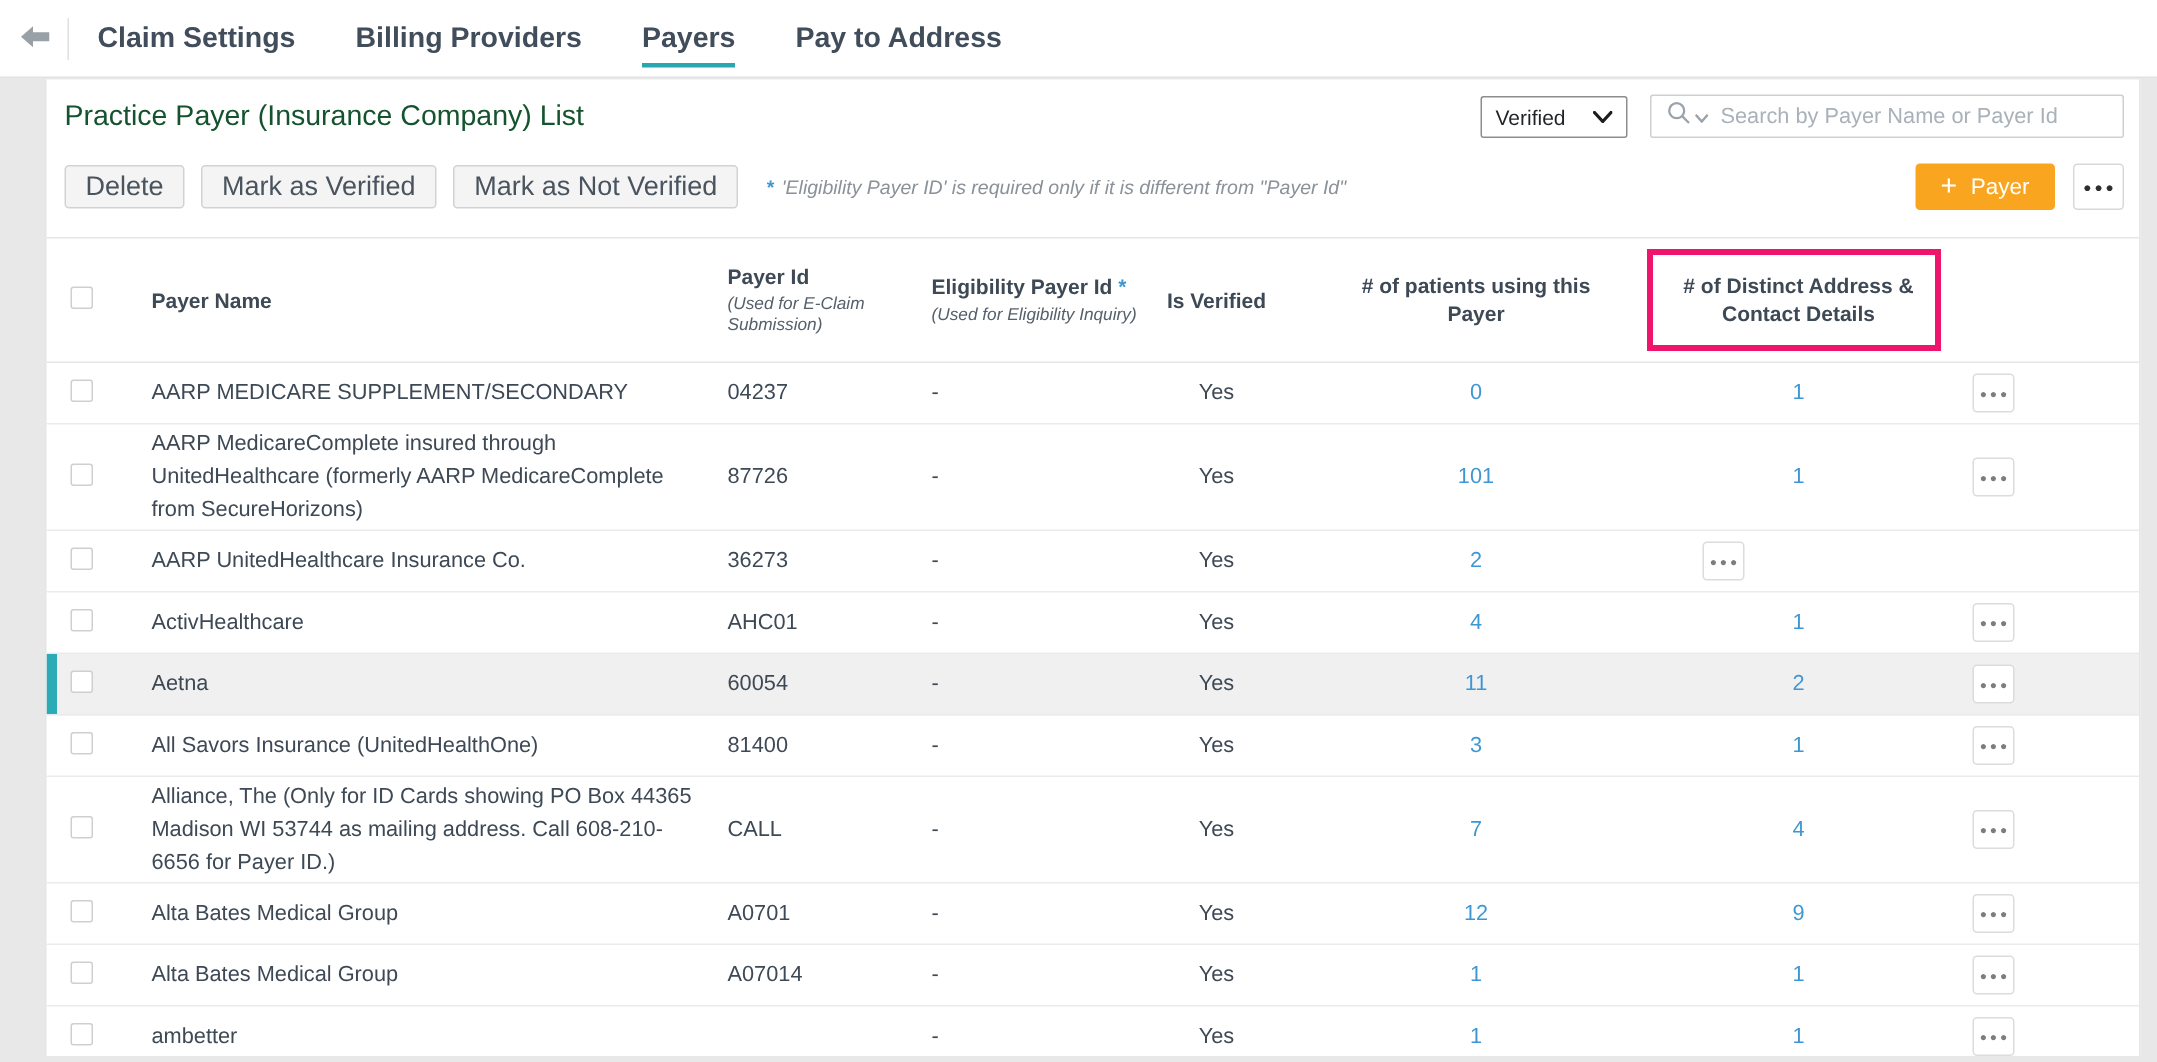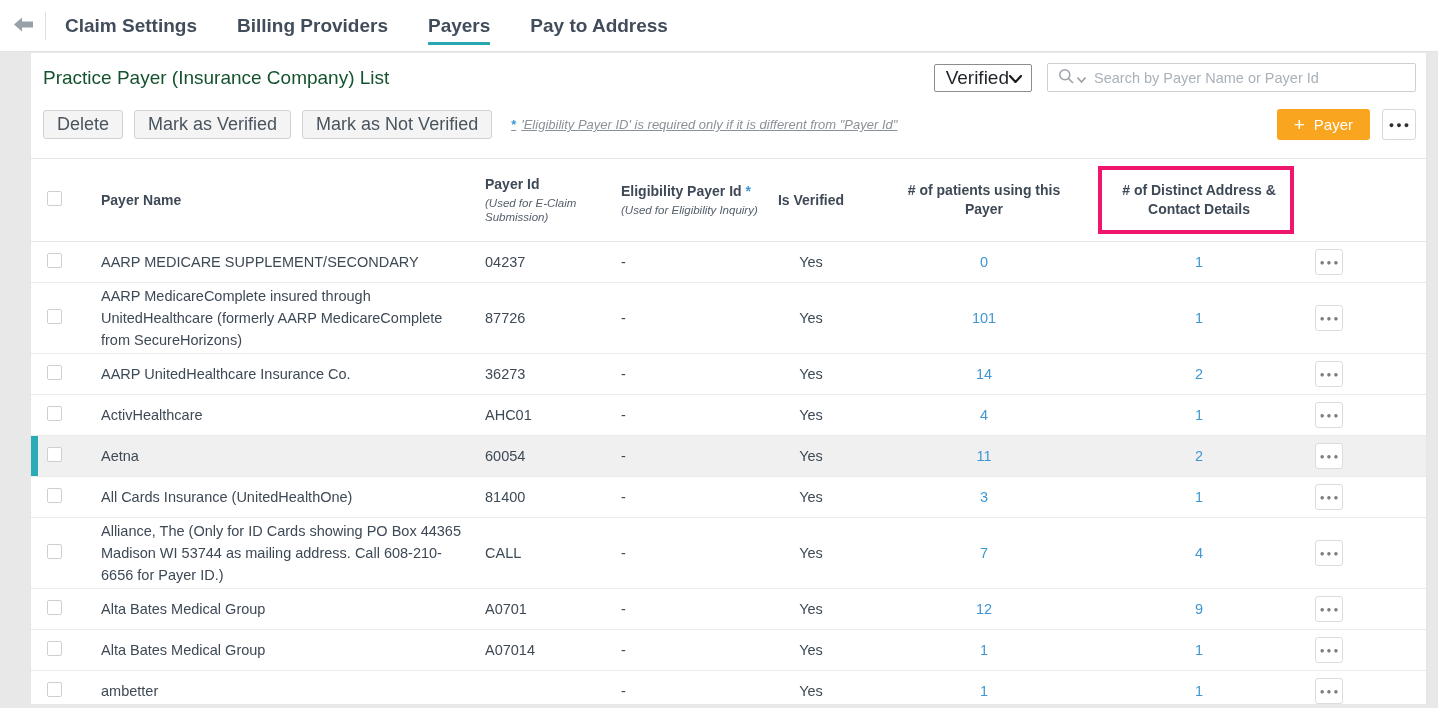--- a/index.html
+++ b/index.html
@@ -32,39 +32,39 @@
     background:#fff; border-left:1px solid #e5e5e5; border-right:1px solid #e5e5e5;
     overflow:hidden;
   }
   
   .page-header { display:flex; align-items:center; padding:10px 10px 9px 12px; }
   .page-title { font-size:19px; font-weight:400; color:#14532d; flex:1; }
   .filter-select {
     width:98px; height:28px; border:1px solid #8d8d8d; border-radius:2px;
     display:flex; align-items:center; padding:0 9px; cursor:pointer; background:#fff;
   }
-  .filter-select .sel-text { flex:1; font-size:19px; color:#1f2428;text-align:right; }
+  .filter-select .sel-text { flex:1; font-size:14px; color:#1f2428; }
   .search-box {
-    width:369px; height:29px; border:1px solid #cfcfcf; border-radius:2px;
+    width:316px; height:29px; border:1px solid #cfcfcf; border-radius:2px;
     display:flex; align-items:center; padding:0 10px; margin-left:15px; background:#fff;
   }
   .search-box input {
     border:none; outline:none; flex:1; font-size:14.5px; color:#444; margin-left:8px;
     font-family:"Liberation Sans", sans-serif; background:transparent;
   }
   .search-box input::placeholder { color:#a9b1b9; }
   .search-caret { margin-left:3px; }
   
   .toolbar { display:flex; align-items:center; padding:8px 10px 9px 12px; }
   .btn-gray {
     background:#f4f4f4; border:1px solid #d2d2d2; border-radius:3px;
     color:#4a545e; font-size:18px; height:29px; padding:0 13px; margin-right:11px;
     cursor:pointer; font-family:"Liberation Sans", sans-serif;
   }
-  .note { margin-left:8px; font-size:13px; font-style:italic; color:#8b9199;text-decoration:underline; }
+  .note { margin-left:8px; font-size:13px; font-style:italic; color:#8b9199; }
   .note .ast { color:#3e97d3; font-style:normal; font-weight:700; margin-right:5px; font-size:13px; }
   .toolbar-spacer { flex:1; }
   .btn-orange {
     background:#f9a51f; border:none; border-radius:3px; color:#fff;
     font-size:15px; height:31px; padding:0 17px; cursor:pointer; display:flex; align-items:center;
     font-family:"Liberation Sans", sans-serif;
   }
   .btn-orange .plus { font-size:19px; font-weight:400; margin-right:9px; line-height:1; }
   .btn-overflow {
     width:34px; height:31px; border:1px solid #d8d8d8; border-radius:3px; background:#fff;
@@ -237,21 +237,20 @@
           </button>
         </div>
   </div>
 
   <div class="grid-row trow">
     <div class="cell"><span class="cb"></span></div>
     <div class="cell cell-name">AARP UnitedHealthcare Insurance Co.</div>
     <div class="cell">36273</div>
     <div class="cell">-</div>
     <div class="cell cell-center">Yes</div>
-    <div class="cell cell-center"><span class="num-link">14</span></div>
     <div class="cell cell-center"><span class="num-link">2</span></div>
     <div class="cell cell-actions">
           <button class="btn-dots">
             <span>●●●</span>
           </button>
         </div>
   </div>
 
   <div class="grid-row trow">
     <div class="cell"><span class="cb"></span></div>
@@ -278,21 +277,21 @@
     <div class="cell cell-center"><span class="num-link">2</span></div>
     <div class="cell cell-actions">
           <button class="btn-dots">
             <span>●●●</span>
           </button>
         </div>
   </div>
 
   <div class="grid-row trow">
     <div class="cell"><span class="cb"></span></div>
-    <div class="cell cell-name">All Cards Insurance (UnitedHealthOne)</div>
+    <div class="cell cell-name">All Savors Insurance (UnitedHealthOne)</div>
     <div class="cell">81400</div>
     <div class="cell">-</div>
     <div class="cell cell-center">Yes</div>
     <div class="cell cell-center"><span class="num-link">3</span></div>
     <div class="cell cell-center"><span class="num-link">1</span></div>
     <div class="cell cell-actions">
           <button class="btn-dots">
             <span>●●●</span>
           </button>
         </div>

